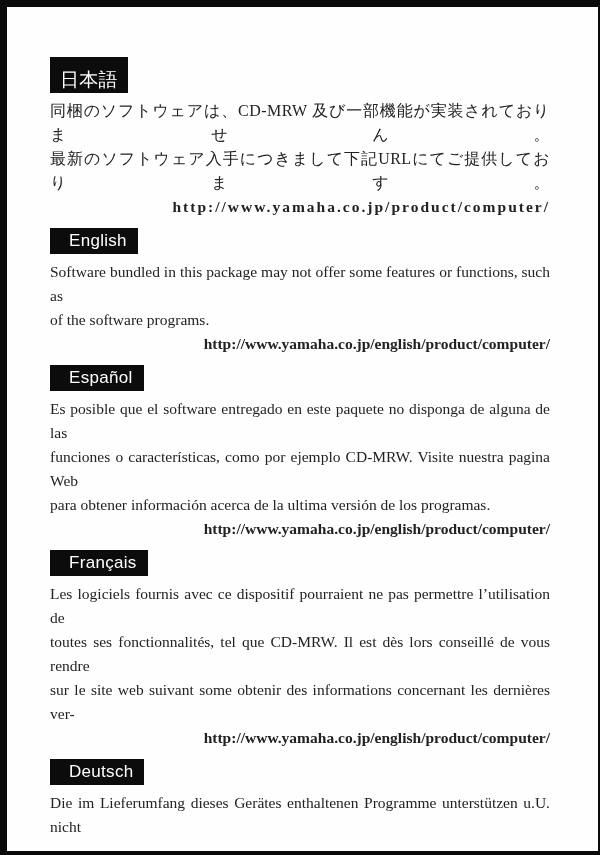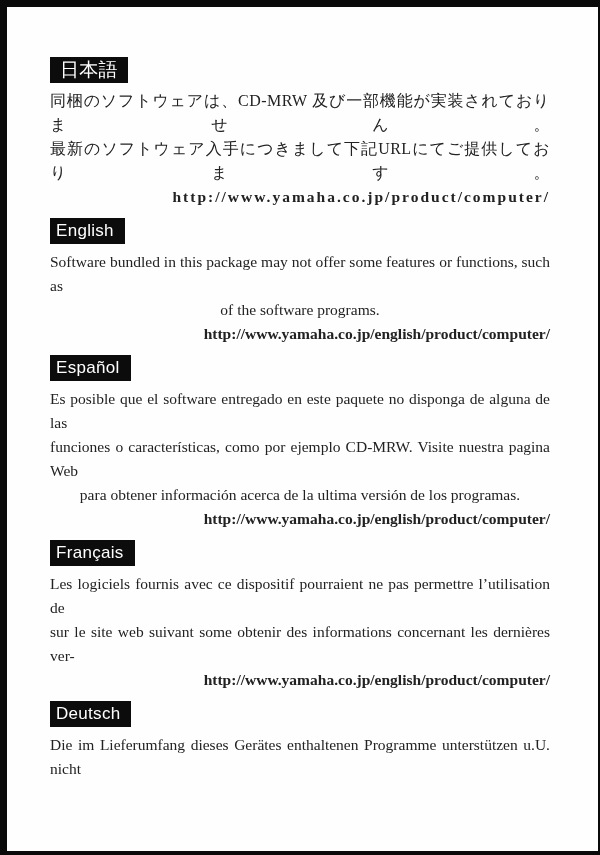--- a/index.html
+++ b/index.html
@@ -27,37 +27,37 @@
     overflow: hidden;
   }
   .sec { margin-bottom: 9px; }
   .label {
     display: inline-block;
     background: var(--label-bg);
     color: var(--label-fg);
     font-family: "Liberation Sans", "DejaVu Sans", sans-serif;
     font-size: 17px;
     line-height: 20px;
-    padding: 3px 11px 3px 6px;
+    padding: 3px 11px 3px 19px;
     margin-bottom: 6px;
     letter-spacing: 0.3px;
   }
   .label.cjk {
     font-size: 19px;
     line-height: 21px;
-    padding: 2px 10px 3px 10px;
+    padding: 12px 10px 3px 10px;
   }
   .body {
     width: 500px;
     font-size: 15.5px;
     line-height: 24px;
     color: var(--ink);
   }
   .jline { text-align: justify; text-align-last: justify; }
-  .lline { text-align: center; }
+  .lline { text-align: left; }
   .ja-line {
     font-size: 16px;
     letter-spacing: 0.5px;
     text-align: justify;
     text-align-last: justify;
   }
   .url { text-align: right; font-weight: bold; }
   .url.spaced { letter-spacing: 2px; }
 </style>
 </head>
@@ -90,20 +90,21 @@
       <div class="jline">funciones o características, como por ejemplo CD-MRW. Visite nuestra pagina Web</div>
       <div class="lline">para obtener información acerca de la ultima versión de los programas.</div>
       <div class="url">http://www.yamaha.co.jp/english/product/computer/</div>
     </div>
   </section>
 
   <section class="sec" lang="fr">
     <div class="label">Français</div>
     <div class="body">
       <div class="jline">Les logiciels fournis avec ce dispositif pourraient ne pas permettre l’utilisation de</div>
+      <div class="jline">toutes ses fonctionnalités, tel que CD-MRW. Il est dès lors conseillé de vous rendre</div>
       <div class="jline">sur le site web suivant some obtenir des informations concernant les dernières ver-</div>
       <div class="url">http://www.yamaha.co.jp/english/product/computer/</div>
     </div>
   </section>
 
   <section class="sec" lang="de">
     <div class="label">Deutsch</div>
     <div class="body">
       <div class="jline">Die im Lieferumfang dieses Gerätes enthaltenen Programme unterstützen u.U. nicht</div>
 

